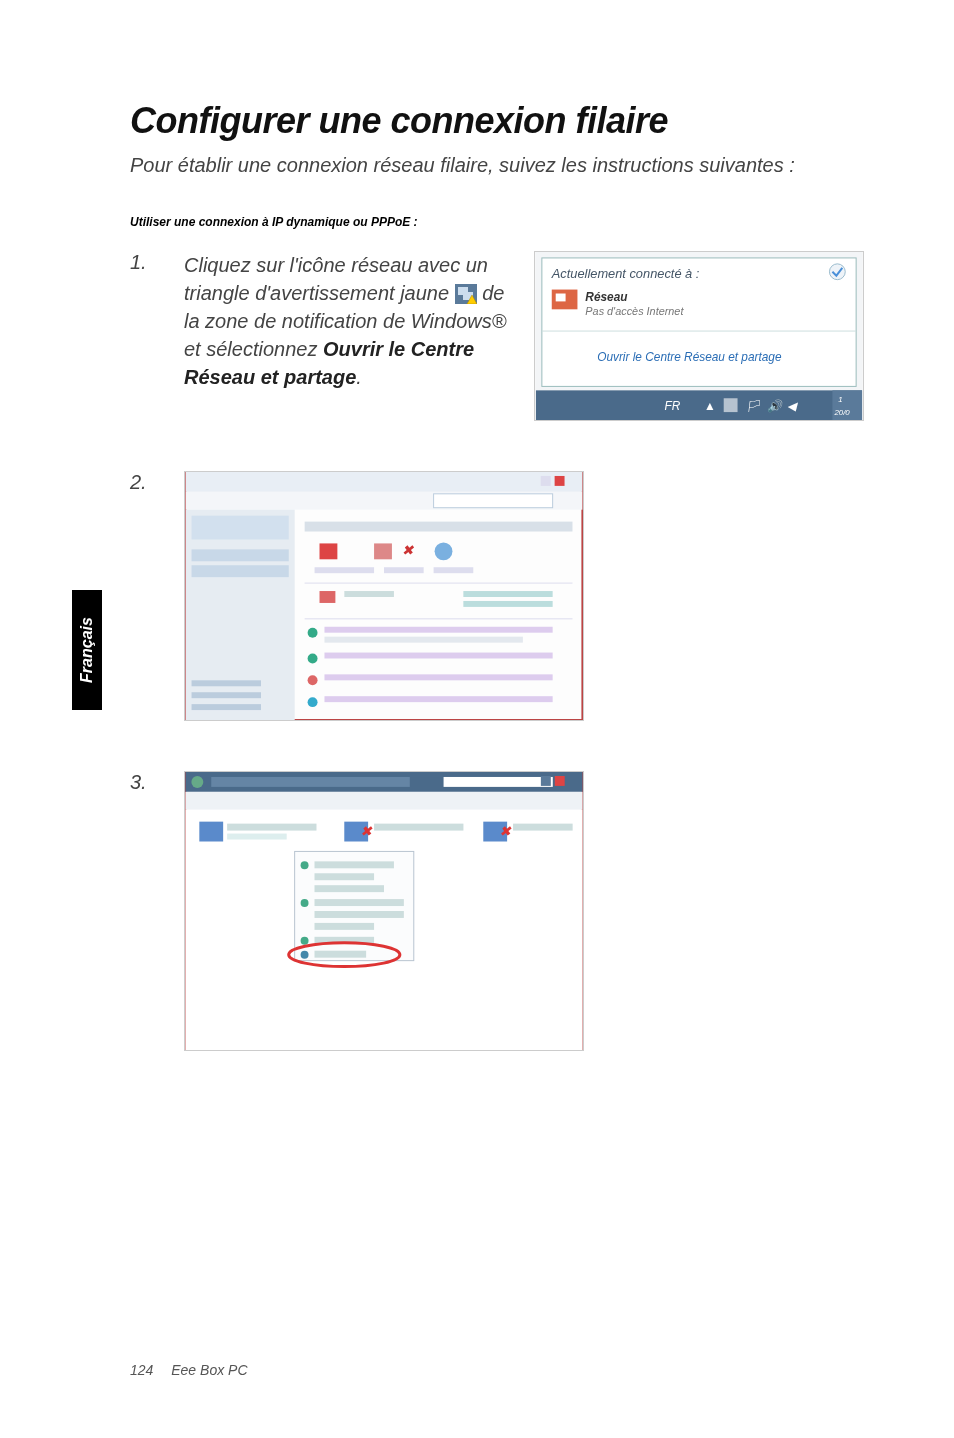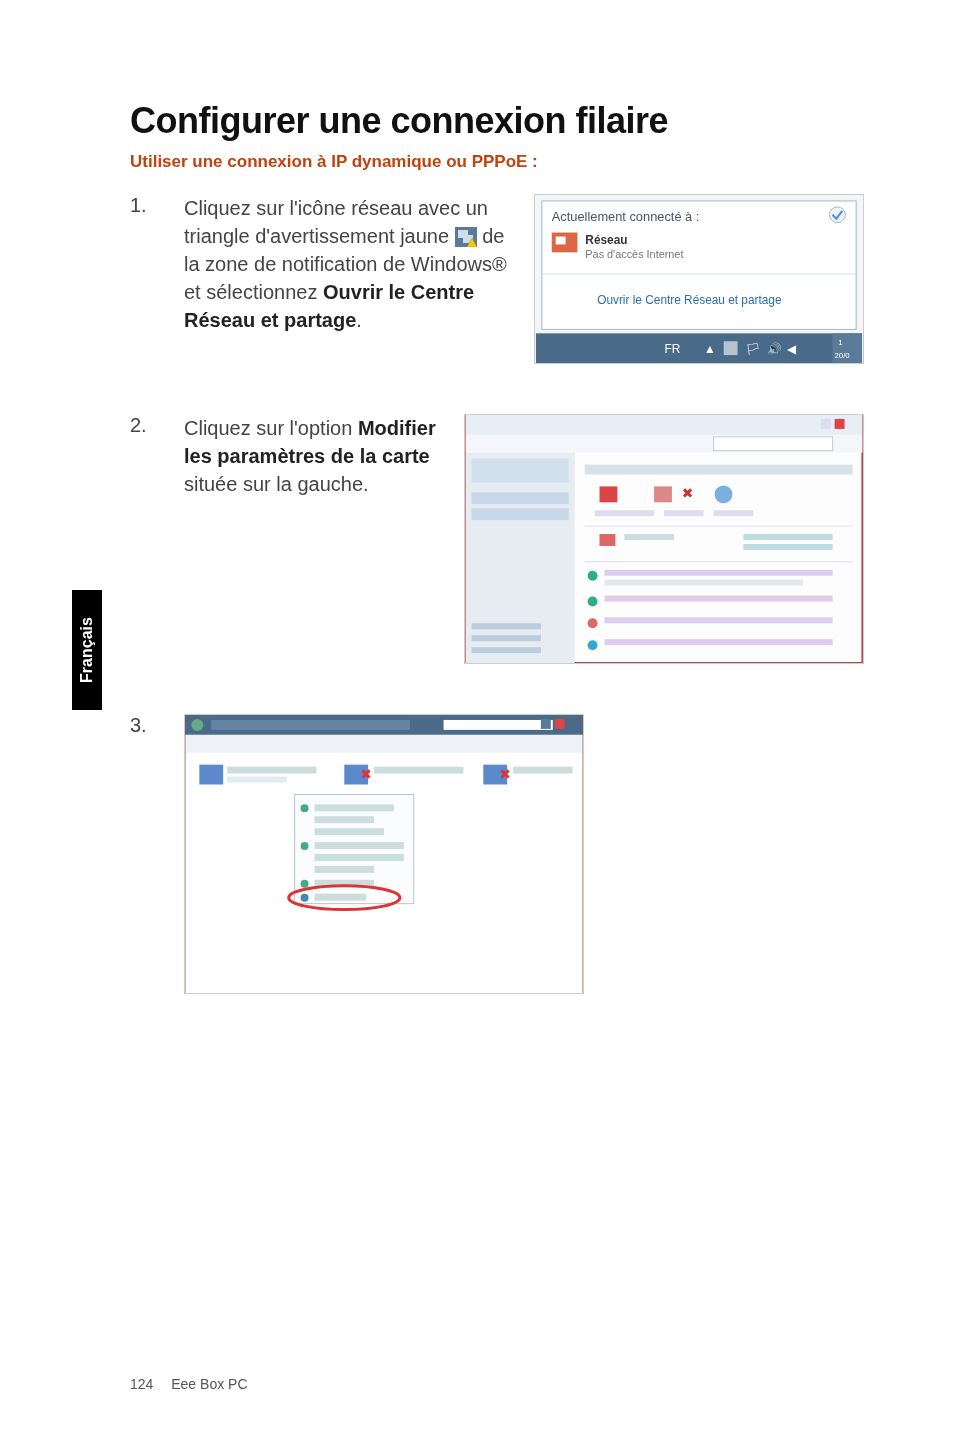--- a/index.html
+++ b/index.html
@@ -1,39 +1,40 @@
 <!DOCTYPE html>
 <html><head>
 <meta charset="utf-8">
 <style>
   * { box-sizing: border-box; margin: 0; padding: 0; }
   html, body { width: 954px; height: 1438px; background: #fff; font-family: "Segoe UI", Arial, sans-serif; color: #333; }
-  .page { position: relative; width: 954px; height: 1438px; padding: 100px 90px 60px 130px; }
+  .page { position: relative; width: 954px; height: 1438px; padding: 100px 90px 60px 130px; font-style: italic; }
   h1 { font-family: Arial, sans-serif; font-weight: 900; font-size: 36px; letter-spacing: -0.5px; margin-bottom: 10px; color: #111; }
   .intro { font-size: 20px; line-height: 1.35; color: #444; margin-bottom: 36px; }
-  .sub { font-size: 17px; font-weight: 700; color: #c2410c; margin-bottom: 22px; }
+  .sub { font-size: 12px; font-weight: 700; color: #000000; margin-bottom: 22px; }
   .row { display: flex; align-items: flex-start; margin-bottom: 50px; gap: 24px; }
   .num { width: 30px; font-size: 20px; color: #444; flex-shrink: 0; }
   .step-text { font-size: 20px; line-height: 1.4; color: #444; flex: 1; }
   .step-text b { font-weight: 700; color: #222; }
   .shot { flex-shrink: 0; border: 1px solid #ccc; background: #f6f7f8; display: flex; align-items: center; justify-content: center; font-size: 10px; color: #aaa; text-align: center; }
   .shot svg { width: 100%; height: 100%; }
   .lang-tab { position: absolute; left: 72px; top: 590px; width: 30px; height: 120px; background: #000; color: #fff; display: flex; align-items: center; justify-content: center; }
   .lang-tab span { transform: rotate(-90deg); font-size: 16px; font-weight: 700; white-space: nowrap; }
-  .footer { position: absolute; left: 130px; bottom: 46px; font-size: 14px; color: #555; }
+  .footer { position: absolute; left: 130px; bottom: 60px; font-size: 14px; color: #555; }
   .footer .pn { margin-right: 14px; }
   .inline-icon { display: inline-block; width: 22px; height: 20px; vertical-align: -4px; }
 </style>
 </head>
 <body>
 
 <div class="page">
 
   <h1>Configurer une connexion filaire</h1>
 
+  <p class="intro">Pour établir une connexion réseau filaire, suivez les instructions suivantes :</p>
 
   <p class="sub">Utiliser une connexion à IP dynamique ou PPPoE :</p>
 
   <div class="row">
     <div class="num">1.</div>
     <div class="step-text" style="max-width:340px;">
       <span>Cliquez sur l'icône réseau avec un triangle d'avertissement jaune </span>
       <span class="inline-icon">
         <svg viewBox="0 0 22 20">
           <rect x="0" y="0" width="22" height="20" fill="#5a7a9a"></rect>
@@ -67,25 +68,20 @@
         <text x="254" y="160" font-size="12" fill="#fff">◀</text>
         <rect x="300" y="140" width="30" height="30" fill="#5a7a9a"></rect>
         <text x="306" y="152" font-size="8" fill="#fff">1</text>
         <text x="302" y="165" font-size="8" fill="#fff">20/0</text>
       </svg>
     </div>
   </div>
 
   <div class="row">
     <div class="num">2.</div>
-    <div class="step-text" style="max-width:260px;">
-      <span>Cliquez sur l'option </span>
-      <b>Modifier les paramètres de la carte</b>
-      <span> située sur la gauche.</span>
-    </div>
     <div class="shot" style="width:400px; height:250px;">
       <svg viewBox="0 0 400 250">
         <rect x="0" y="0" width="400" height="250" fill="#fdfdfd" stroke="#b44" stroke-width="2"></rect>
         <rect x="0" y="0" width="400" height="20" fill="#e8eef5"></rect>
         <rect x="0" y="20" width="400" height="18" fill="#f4f6f9"></rect>
         <rect x="250" y="22" width="120" height="14" fill="#fff" stroke="#bcd"></rect>
         <rect x="0" y="38" width="110" height="212" fill="#e6ecf2"></rect>
         <rect x="6" y="44" width="98" height="24" fill="#d2e0ee"></rect>
         <rect x="6" y="78" width="98" height="12" fill="#c8d8e8"></rect>
         <rect x="6" y="94" width="98" height="12" fill="#c8d8e8"></rect>

